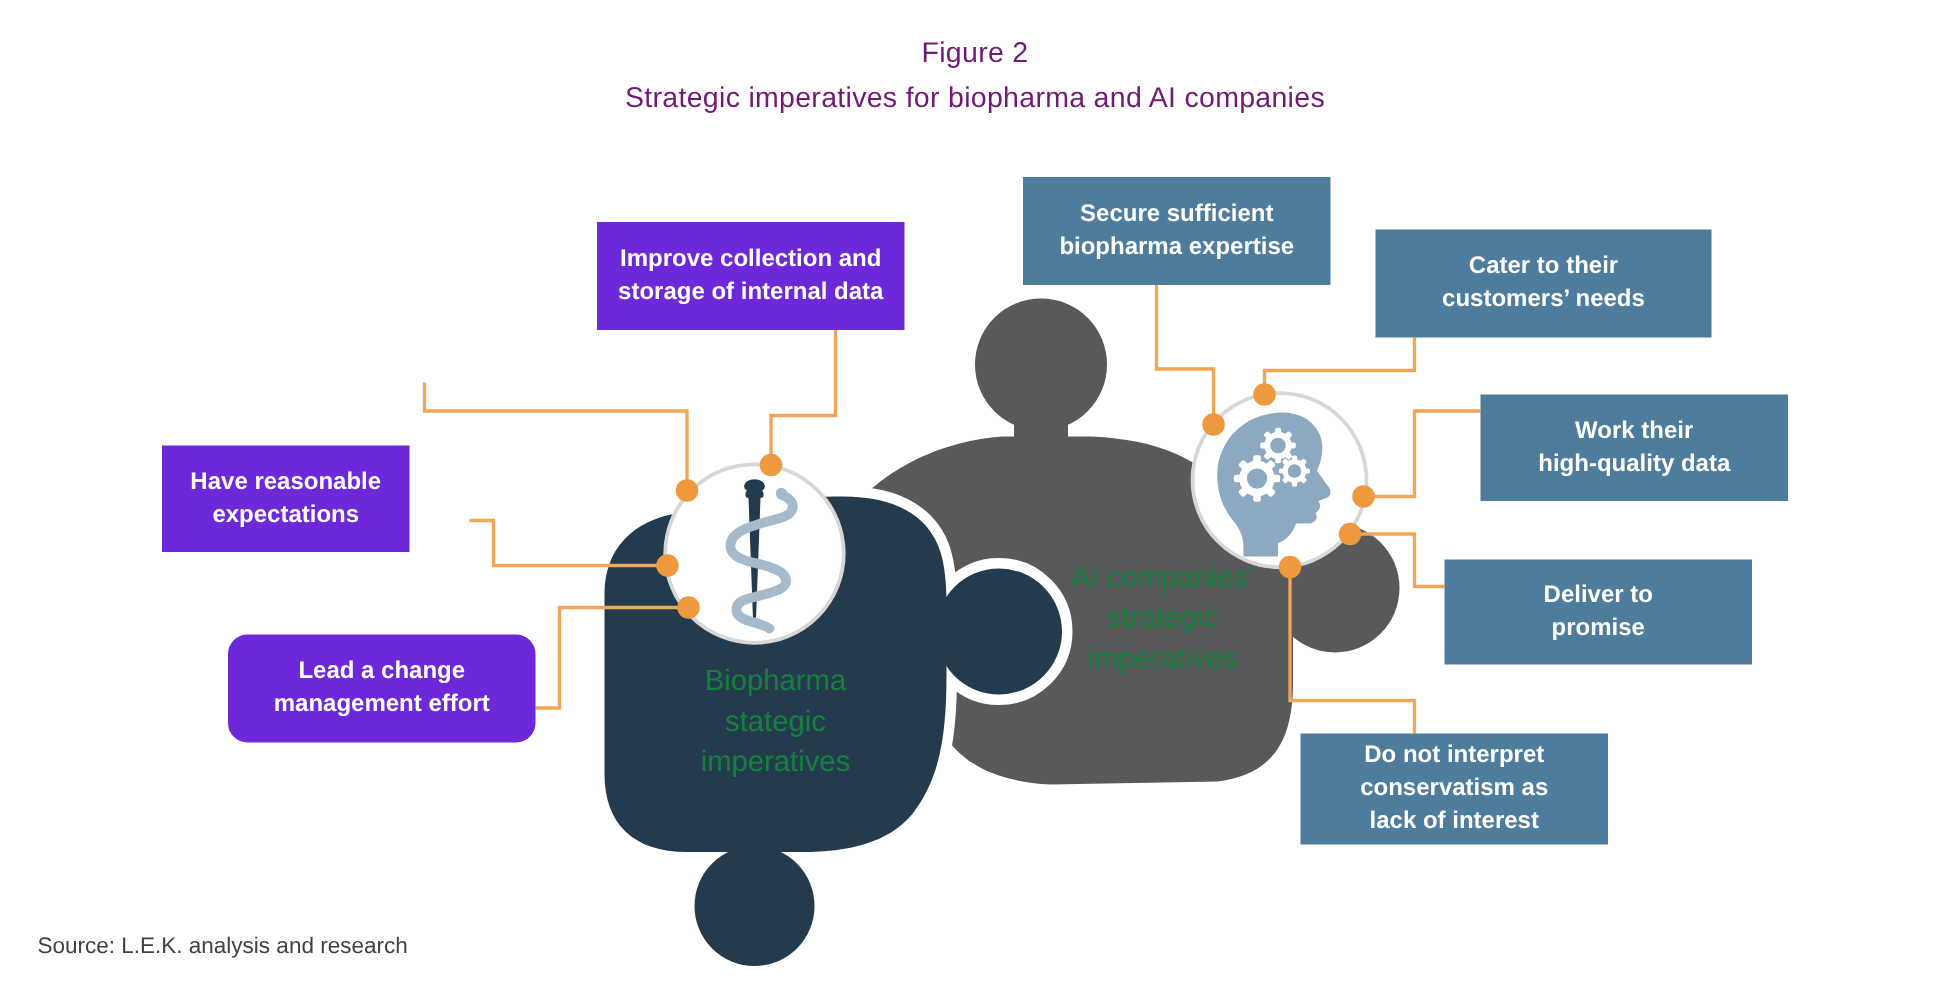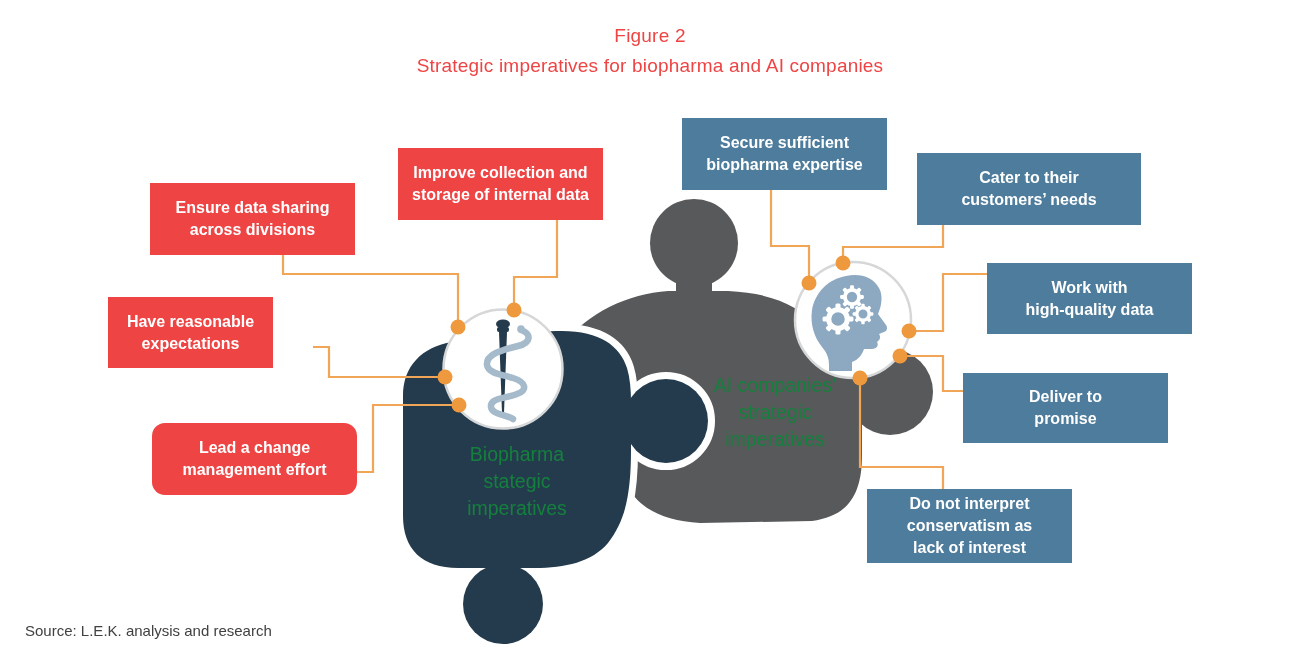--- a/index.html
+++ b/index.html
@@ -1,29 +1,29 @@
 <!DOCTYPE html>
 <html><head>
 <meta charset="utf-8">
 <style>
   html,body{margin:0;padding:0;background:#fff;}
   #figure-root{
     position:relative;width:1300px;height:669px;overflow:hidden;background:#fff;
     font-family:"Liberation Sans",sans-serif;
   }
   #diagram-svg{position:absolute;left:0;top:0;}
-  .title-wrap{position:absolute;top:25px;left:0;right:0;text-align:center;color:#ef4444;}
+  .title-wrap{position:absolute;top:25px;left:0;right:0;text-align:center;color:#701a75;}
   .figure-label{font-size:19px;letter-spacing:.2px;margin-bottom:8px;}
   .figure-title{font-size:19px;letter-spacing:.2px;}
   .imp-box{
     position:absolute;display:flex;align-items:center;justify-content:center;
     text-align:center;color:#fff;font-weight:bold;font-size:16px;line-height:1.36;
     white-space:pre-line;padding:0 6px;box-sizing:border-box;
   }
-  .imp-box.gray{background:#ef4444;}
+  .imp-box.gray{background:#6d28d9;}
   .imp-box.blue{background:#4E7C9C;}
   #box-ensure  {left:150px;top:183px;width:205px;height:72px;}
   #box-improve {left:398px;top:148px;width:205px;height:72px;}
   #box-reasonable{left:108px;top:297px;width:165px;height:71px;}
   #box-lead    {left:152px;top:423px;width:205px;height:72px;border-radius:13px;}
   #box-secure  {left:682px;top:118px;width:205px;height:72px;}
   #box-cater   {left:917px;top:153px;width:224px;height:72px;}
   #box-work    {left:987px;top:263px;width:205px;height:71px;}
   #box-deliver {left:963px;top:373px;width:205px;height:70px;}
   #box-donot   {left:867px;top:489px;width:205px;height:74px;}
@@ -171,34 +171,32 @@
       <circle cx="900" cy="356" r="7.5"></circle>
       <circle cx="860" cy="378" r="7.5"></circle>
     </g>
   </svg>
 
   <div class="title-wrap">
     <div class="figure-label">Figure 2</div>
     <div class="figure-title">Strategic imperatives for biopharma and AI companies</div>
   </div>
 
-  <div class="imp-box gray" id="box-ensure">Ensure data sharing
-across divisions</div>
   <div class="imp-box gray" id="box-improve">Improve collection and
 storage of internal data</div>
   <div class="imp-box gray" id="box-reasonable">Have reasonable
 expectations</div>
   <div class="imp-box gray" id="box-lead">Lead a change
 management effort</div>
 
   <div class="imp-box blue" id="box-secure">Secure sufficient
 biopharma expertise</div>
   <div class="imp-box blue" id="box-cater">Cater to their
 customers’ needs</div>
-  <div class="imp-box blue" id="box-work">Work with
+  <div class="imp-box blue" id="box-work">Work their
 high-quality data</div>
   <div class="imp-box blue" id="box-deliver">Deliver to
 promise</div>
   <div class="imp-box blue" id="box-donot">Do not interpret
 conservatism as
 lack of interest</div>
 
   <div class="piece-label" id="label-biopharma">Biopharma
 stategic
 imperatives</div>

